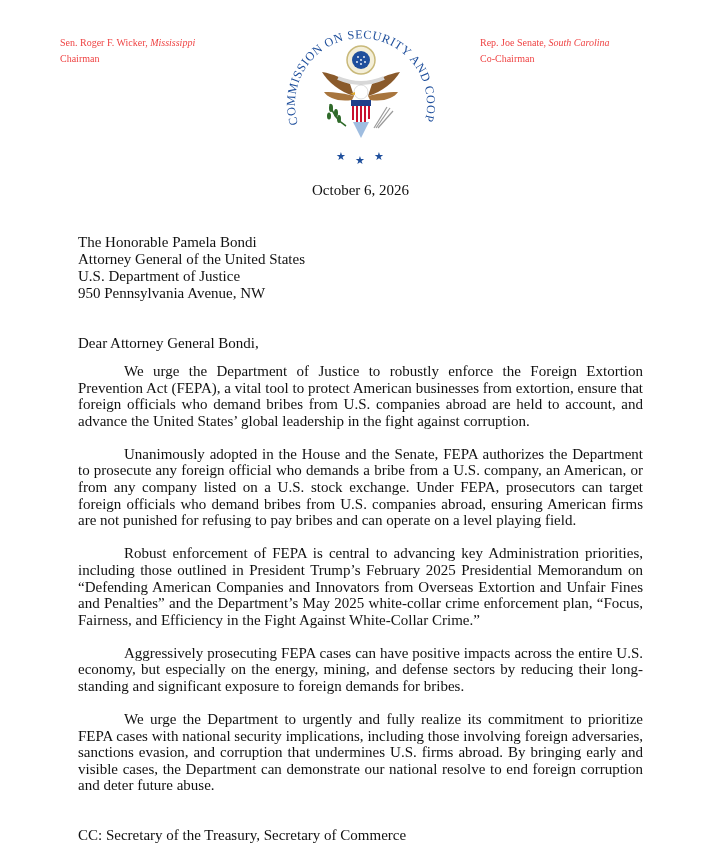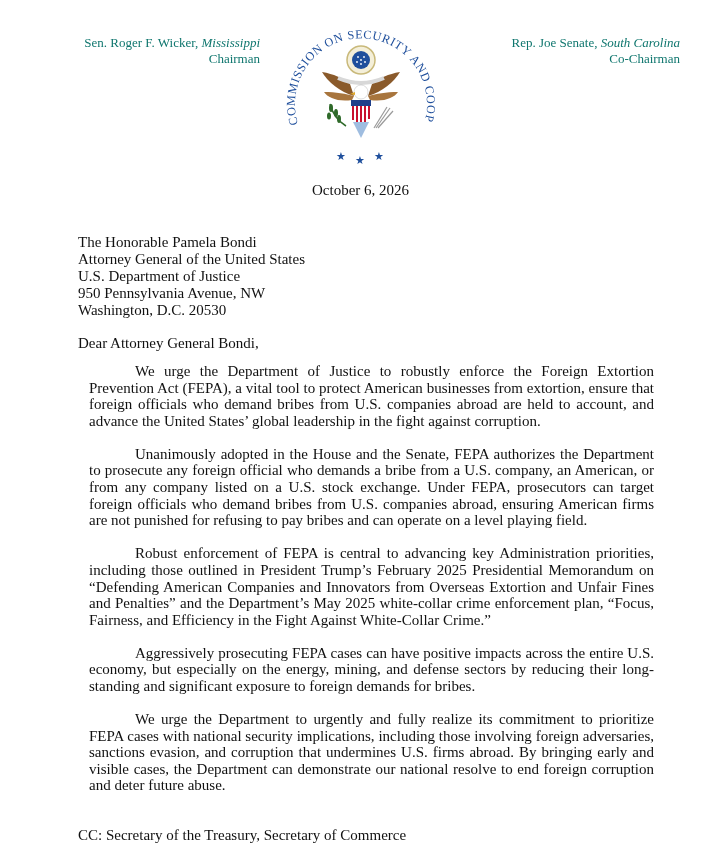--- a/index.html
+++ b/index.html
@@ -17,23 +17,23 @@
     }
     .letterhead {
       position: absolute;
       left: 0; top: 0;
       width: 721px;
       height: 175px;
     }
     .officer {
       position: absolute;
       top: 35px;
-      text-align: right;
-      color: #0f766e;
-      font-size: 13px;
+      text-align: left;
+      color: #ef4444;
+      font-size: 10px;
       line-height: 16px;
     }
     .officer.left { left: 60px; width: 200px; }
     .officer.right { left: 480px; width: 200px; }
     .officer .state { font-style: italic; }
     .seal {
       position: absolute;
       left: 276px;
       top: 12px;
       width: 170px;
@@ -62,21 +62,20 @@
       top: 335px;
       font-size: 15px;
     }
     .body {
       position: absolute;
       left: 78px;
       top: 363px;
       width: 565px;
       font-size: 15px;
       line-height: 16.6px;
-      margin-left: 11px;
     }
     .body p {
       margin: 0 0 16.5px 0;
       text-align: justify;
       text-indent: 46px;
     }
     .cc {
       position: absolute;
       left: 78px;
       top: 827px;
@@ -166,21 +165,20 @@
   </div>
 </div>
 
 <div class="date">October 6, 2026</div>
 
 <div class="address">
   <div>The Honorable Pamela Bondi</div>
   <div>Attorney General of the United States</div>
   <div>U.S. Department of Justice</div>
   <div>950 Pennsylvania Avenue, NW</div>
-  <div>Washington, D.C. 20530</div>
 </div>
 
 <div class="salutation">Dear Attorney General Bondi,</div>
 
 <div class="body">
   <p>We urge the Department of Justice to robustly enforce the Foreign Extortion Prevention Act (FEPA), a vital tool to protect American businesses from extortion, ensure that foreign officials who demand bribes from U.S. companies abroad are held to account, and advance the United States’ global leadership in the fight against corruption.</p>
   <p>Unanimously adopted in the House and the Senate, FEPA authorizes the Department to prosecute any foreign official who demands a bribe from a U.S. company, an American, or from any company listed on a U.S. stock exchange. Under FEPA, prosecutors can target foreign officials who demand bribes from U.S. companies abroad, ensuring American firms are not punished for refusing to pay bribes and can operate on a level playing field.</p>
   <p>Robust enforcement of FEPA is central to advancing key Administration priorities, including those outlined in President Trump’s February 2025 Presidential Memorandum on “Defending American Companies and Innovators from Overseas Extortion and Unfair Fines and Penalties” and the Department’s May 2025 white-collar crime enforcement plan, “Focus, Fairness, and Efficiency in the Fight Against White-Collar Crime.”</p>
   <p>Aggressively prosecuting FEPA cases can have positive impacts across the entire U.S. economy, but especially on the energy, mining, and defense sectors by reducing their long-standing and significant exposure to foreign demands for bribes.</p>
   <p>We urge the Department to urgently and fully realize its commitment to prioritize FEPA cases with national security implications, including those involving foreign adversaries, sanctions evasion, and corruption that undermines U.S. firms abroad. By bringing early and visible cases, the Department can demonstrate our national resolve to end foreign corruption and deter future abuse.</p>

